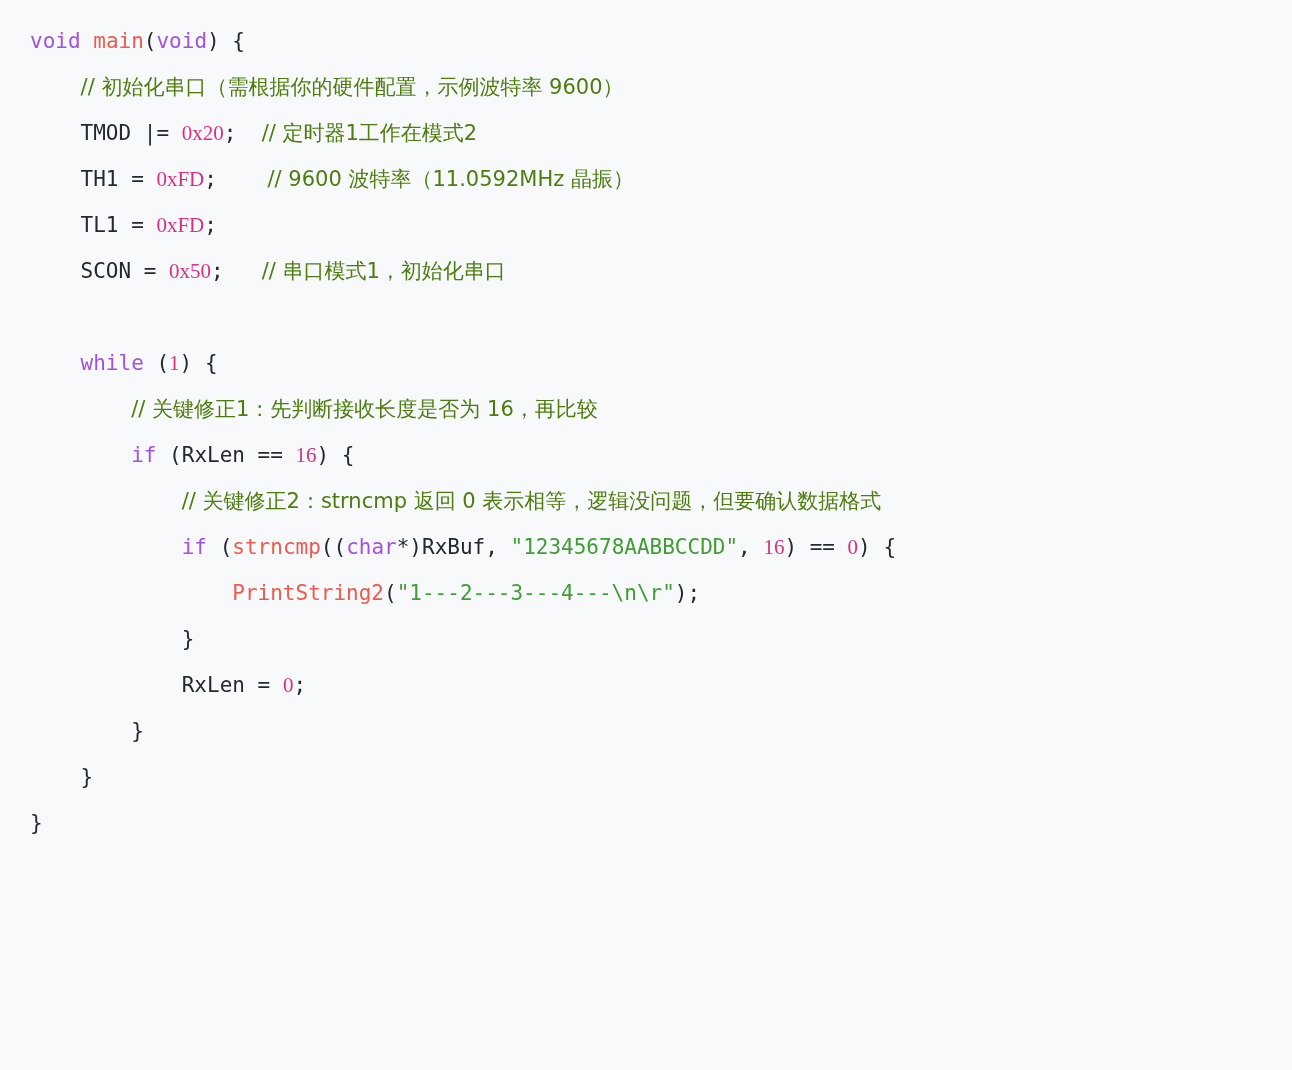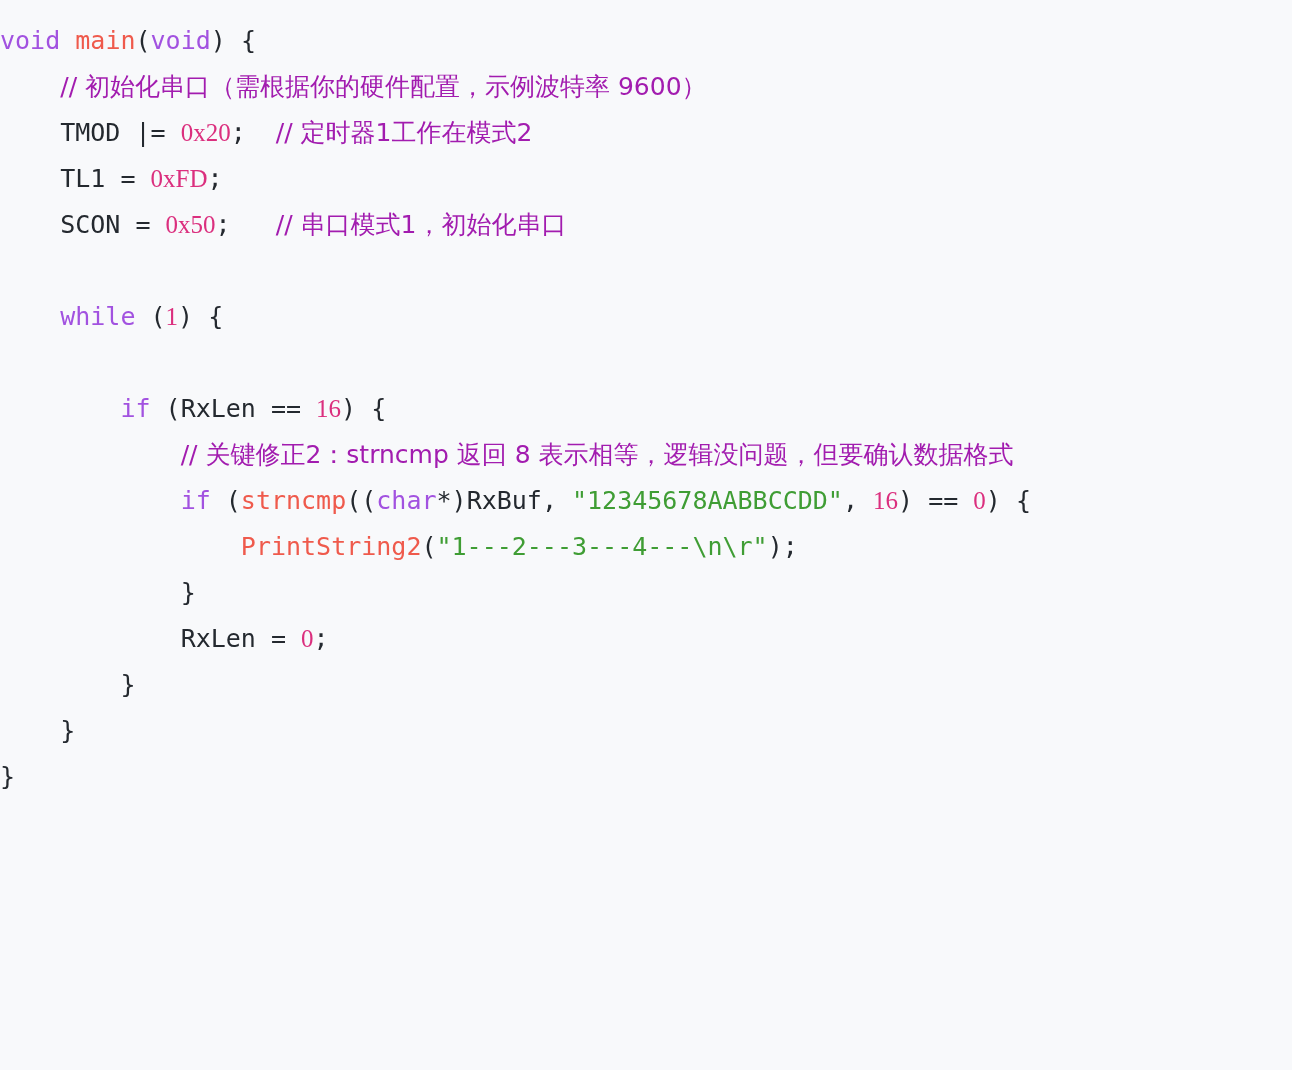--- a/index.html
+++ b/index.html
@@ -16,52 +16,54 @@
   #code-block {
     padding: 18px 0 0 0;
     box-sizing: border-box;
     width: 1292px;
     height: 1070px;
     background: #f8f9fb;
   }
   .code-line {
     height: 46px;
     line-height: 46px;
-    font-size: 25px;
+    font-size: 21px;
     white-space: pre;
     color: #24292f;
     letter-spacing: 0px;
+    padding-left: 30px;
   }
   .code-line.blank { color: transparent; }
 
   
   .tok-kw   { color: #a252e0; }
   .tok-fn   { color: #ef5a4c; }
   .tok-num  { color: #db2f7e; font-family: Liberation Serif, serif; }
   .tok-str  { color: #3f9d34; }
-  .tok-cmt  { color: #a21caf; }
+  .tok-cmt  { color: #4d7c0f; }
   .tok-pln  { color: #24292f; }
 
   
   .cjk { font-family: "DejaVu Sans", "Liberation Sans", sans-serif; }
 </style>
 </head>
 <body>
 
 <div id="code-block">
     <div class="code-line"><span class="tok-kw">void</span><span class="tok-pln"> </span><span class="tok-fn">main</span><span class="tok-pln">(</span><span class="tok-kw">void</span><span class="tok-pln">) {</span></div>
     <div class="code-line"><span>    </span><span class="tok-cmt cjk">// 初始化串口（需根据你的硬件配置，示例波特率 9600）</span></div>
     <div class="code-line"><span>    </span><span class="tok-pln">TMOD |= </span><span class="tok-num">0x20</span><span class="tok-pln">;  </span><span class="tok-cmt cjk">// 定时器1工作在模式2</span></div>
+    <div class="code-line"><span>    </span><span class="tok-pln">TH1 = </span><span class="tok-num">0xFD</span><span class="tok-pln">;    </span><span class="tok-cmt cjk">// 9600 波特率（11.0592MHz 晶振）</span></div>
     <div class="code-line"><span>    </span><span class="tok-pln">TL1 = </span><span class="tok-num">0xFD</span><span class="tok-pln">;</span></div>
     <div class="code-line"><span>    </span><span class="tok-pln">SCON = </span><span class="tok-num">0x50</span><span class="tok-pln">;   </span><span class="tok-cmt cjk">// 串口模式1，初始化串口</span></div>
     <div class="code-line blank">&nbsp;</div>
     <div class="code-line"><span>    </span><span class="tok-kw">while</span><span class="tok-pln"> (</span><span class="tok-num">1</span><span class="tok-pln">) {</span></div>
-    <div class="code-line"><span>        </span></div>
+    <div class="code-line"><span>        </span><span class="tok-cmt cjk">// 关键修正1：先判断接收长度是否为 16，再比较</span></div>
     <div class="code-line"><span>        </span><span class="tok-kw">if</span><span class="tok-pln"> (RxLen == </span><span class="tok-num">16</span><span class="tok-pln">) {</span></div>
-    <div class="code-line"><span>            </span><span class="tok-cmt cjk">// 关键修正2：strncmp 返回 8 表示相等，逻辑没问题，但要确认数据格式</span></div>
+    <div class="code-line"><span>            </span><span class="tok-cmt cjk">// 关键修正2：strncmp 返回 0 表示相等，逻辑没问题，但要确认数据格式</span></div>
     <div class="code-line"><span>            </span><span class="tok-kw">if</span><span class="tok-pln"> (</span><span class="tok-fn">strncmp</span><span class="tok-pln">((</span><span class="tok-kw">char</span><span class="tok-pln">*)RxBuf, </span><span class="tok-str">"12345678AABBCCDD"</span><span class="tok-pln">, </span><span class="tok-num">16</span><span class="tok-pln">) == </span><span class="tok-num">0</span><span class="tok-pln">) {</span></div>
     <div class="code-line"><span>                </span><span class="tok-fn">PrintString2</span><span class="tok-pln">(</span><span class="tok-str">"1---2---3---4---\n\r"</span><span class="tok-pln">);</span></div>
     <div class="code-line"><span>            </span><span class="tok-pln">}</span></div>
     <div class="code-line"><span>            </span><span class="tok-pln">RxLen = </span><span class="tok-num">0</span><span class="tok-pln">;</span></div>
     <div class="code-line"><span>        </span><span class="tok-pln">}</span></div>
     <div class="code-line"><span>    </span><span class="tok-pln">}</span></div>
     <div class="code-line"><span class="tok-pln">}</span></div>
   </div>
 
 </body></html>

